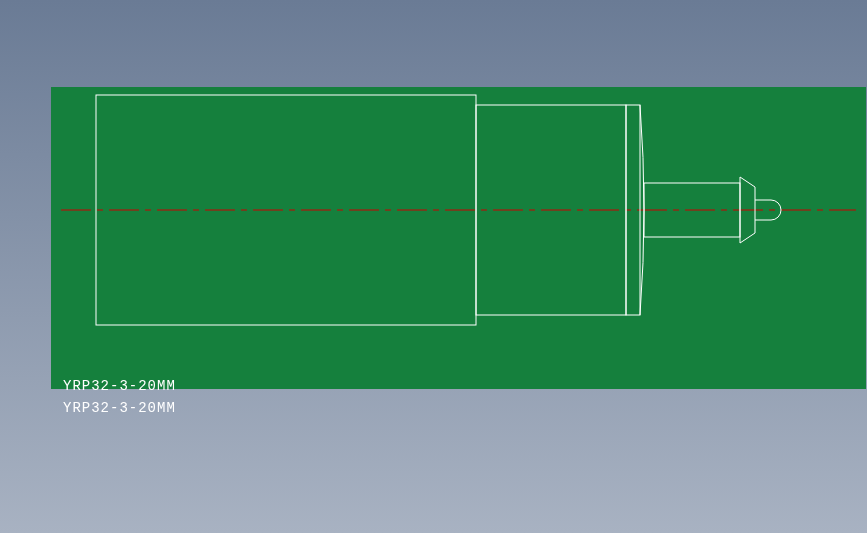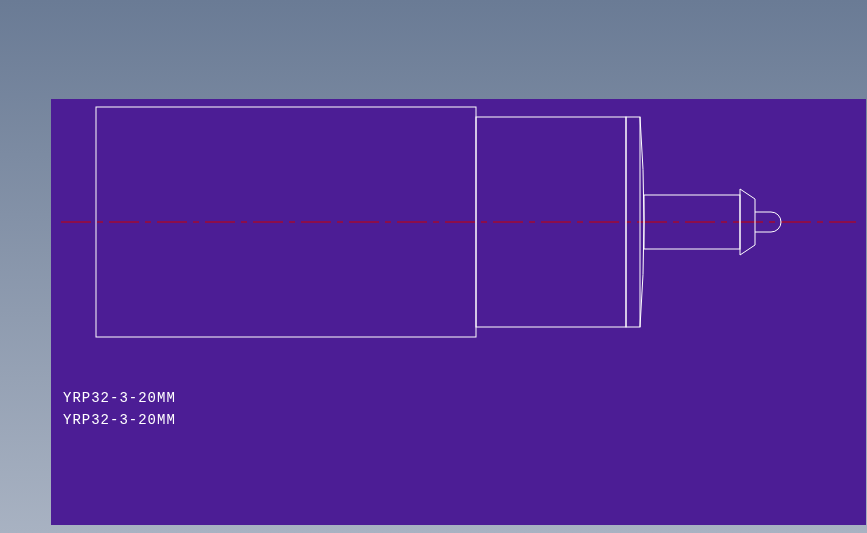--- a/index.html
+++ b/index.html
@@ -9,23 +9,22 @@
     background: linear-gradient(to bottom, #6a7b95, #a8b2c2);
     font-family: 'Courier New', monospace;
     overflow: hidden;
     position: relative;
   }
   .canvas {
     position: absolute;
     left: 51px;
     top: 87px;
     width: 815px;
-    height: 426px;
-    background: #4c1d95;
-    margin-top: 12px;
+    height: 302px;
+    background: #15803d;
   }
   .outline {
     stroke: #ffffff;
     stroke-width: 1;
     fill: none;
   }
   .centerline {
     stroke: #cc0000;
     stroke-width: 1;
     fill: none;

